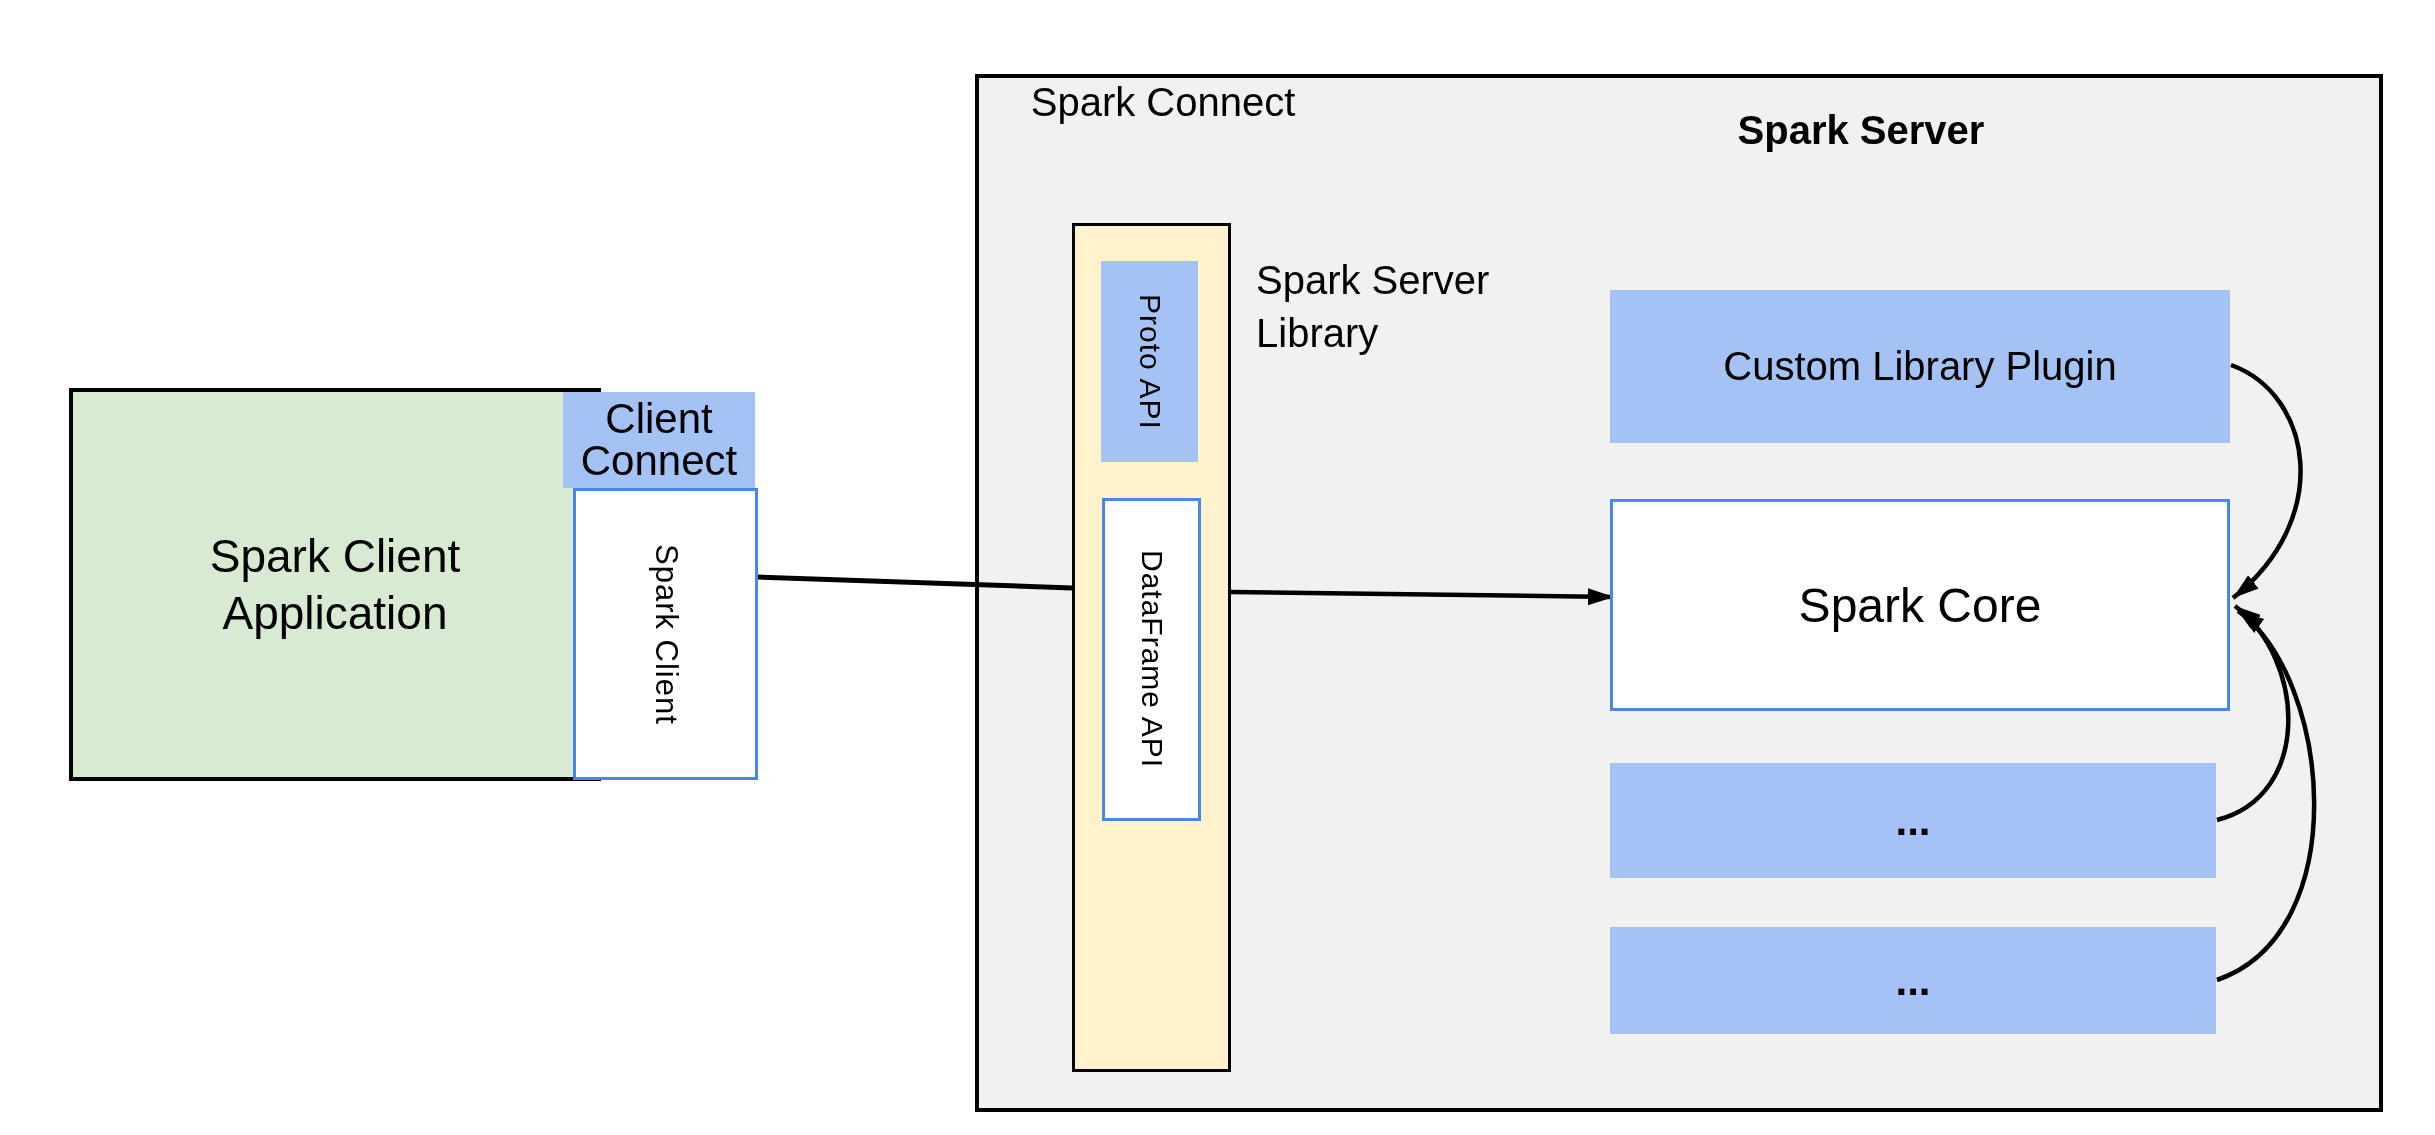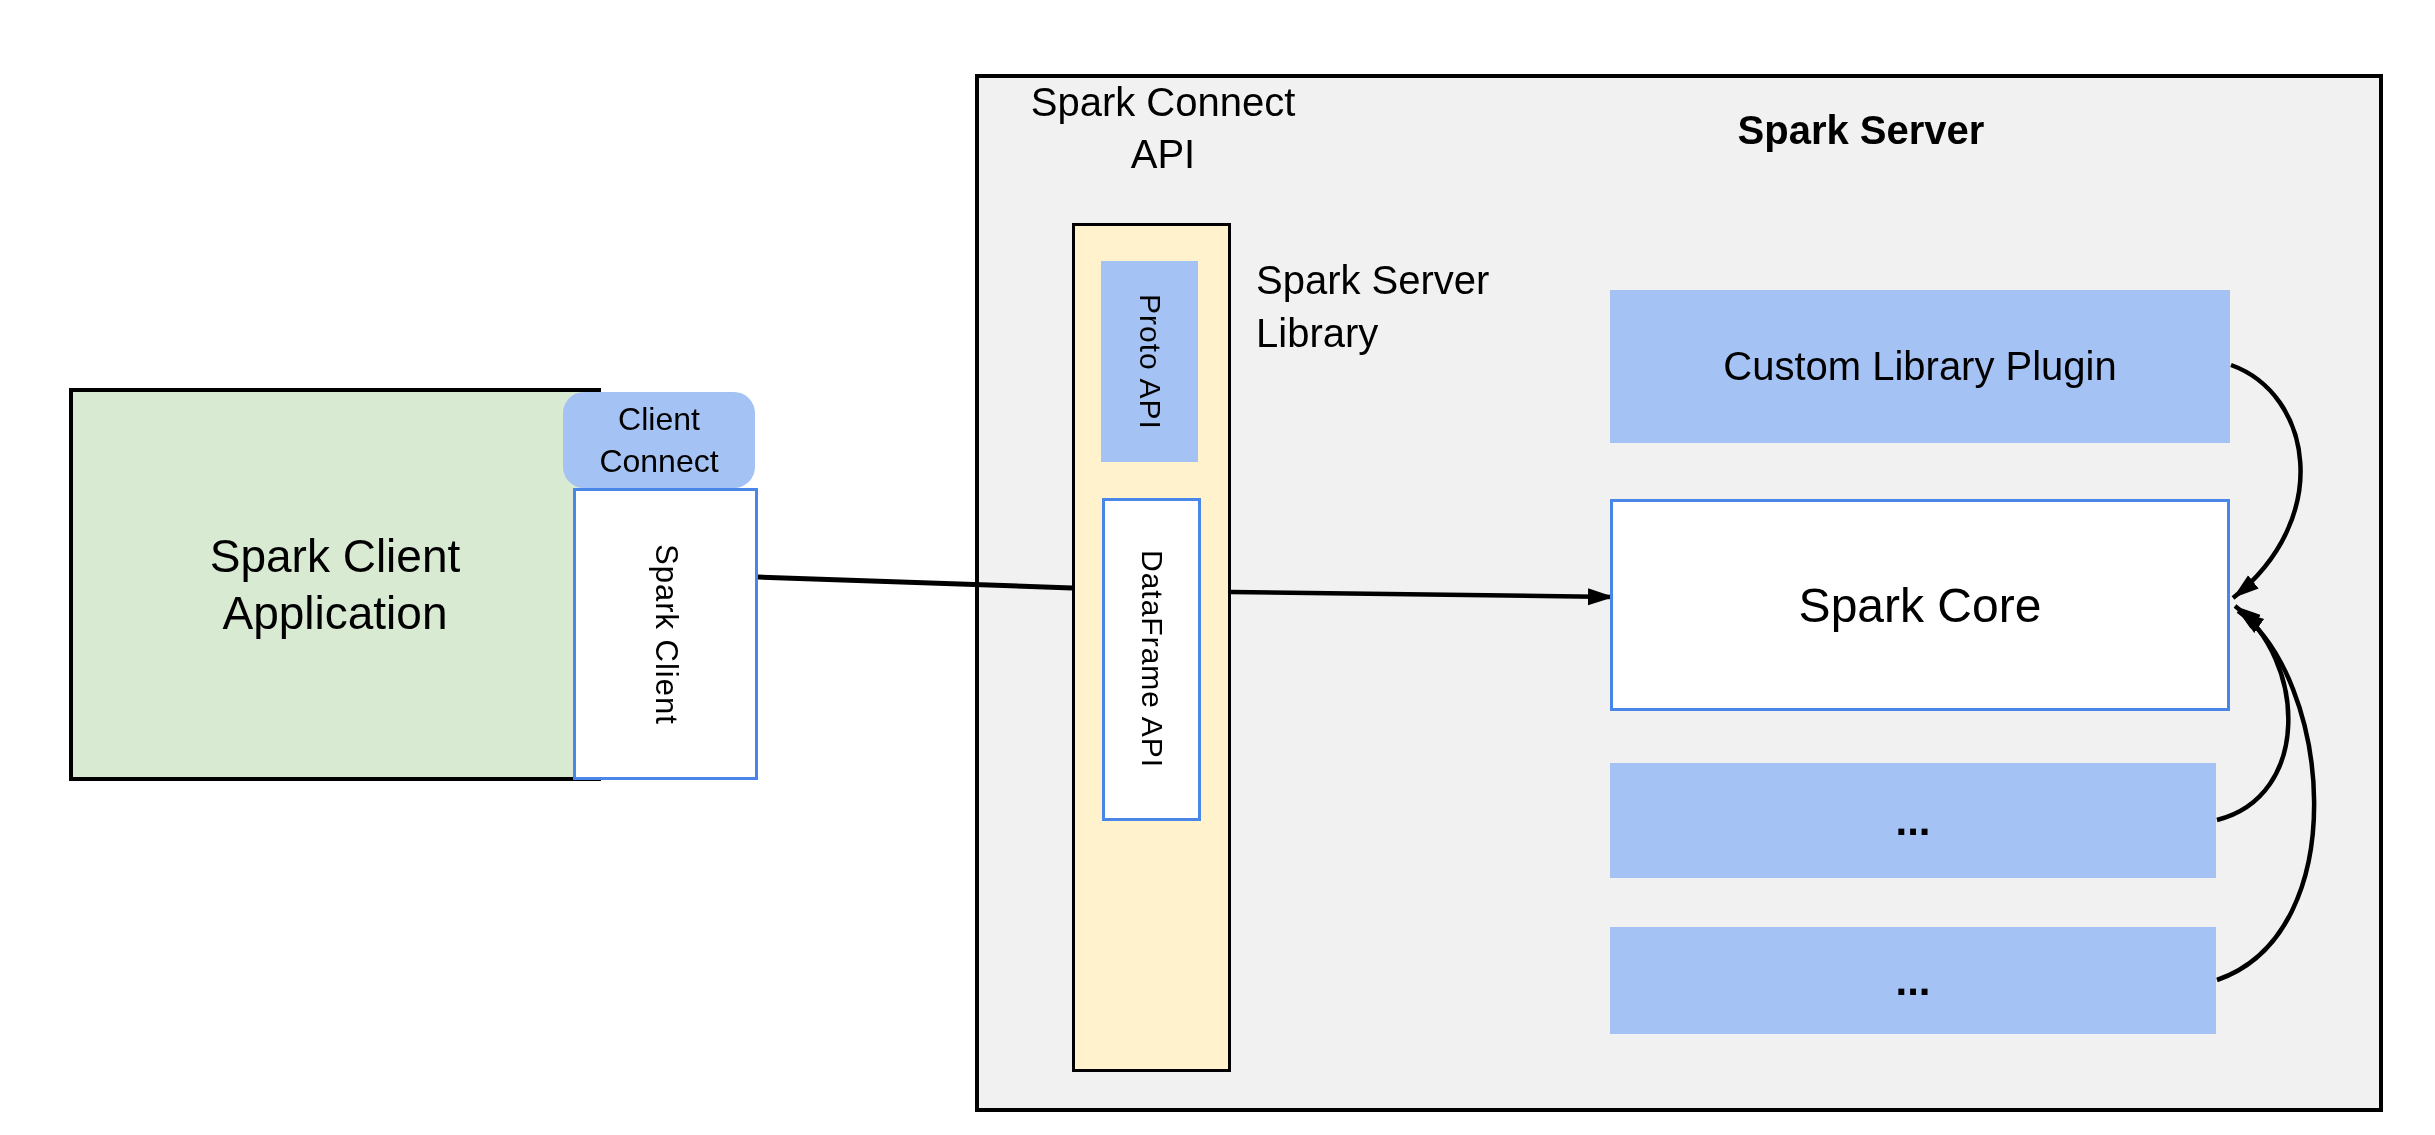--- a/index.html
+++ b/index.html
@@ -25,21 +25,21 @@
     text-align:center;z-index:10;}
   .server-library-label{left:1256px;top:246px;width:360px;font-size:40px;line-height:53px;
     text-align:left;z-index:10;}
   .server-title{left:1661px;top:98px;width:400px;font-size:40px;line-height:48px;
     font-weight:bold;text-align:center;z-index:10;}
 
   
   .green-box{left:69px;top:380px;width:532px;height:393px;background:var(--green-fill);
     border:4px solid #000;font-size:46px;line-height:57px;z-index:10;}
   .pkg-box{left:563px;top:384px;width:192px;height:96px;background:var(--blue-fill);
-    font-size:32px;line-height:42px;z-index:11;border-radius:21px;}
+    font-size:42px;line-height:42px;z-index:11;}
   .spark-client-box{left:573px;top:480px;width:185px;height:292px;background:#fff;
     border:3px solid var(--blue-border);z-index:11;}
 
   
   .yellow-box{left:1072px;top:215px;width:159px;height:849px;background:var(--yellow-fill);
     border:3px solid #000;z-index:10;}
   .proto-box{left:1101px;top:253px;width:97px;height:201px;background:var(--blue-fill);z-index:12;}
   .dataframe-box{left:1102px;top:490px;width:99px;height:323px;background:#fff;
     border:3px solid var(--blue-border);z-index:12;}
 
@@ -74,21 +74,20 @@
     </defs>
     <path d="M758,569 L1072,580" stroke-width="5"></path>
     <path d="M1231,584 L1614,589" stroke-width="4.5" marker-end="url(#ah)"></path>
     <path d="M2231,357 C2312,386 2334,510 2233,590" stroke-width="4.5" marker-end="url(#ah)"></path>
     <path d="M2217,812 C2312,788 2306,652 2235,598" stroke-width="4.5" marker-end="url(#ah)"></path>
     <path d="M2217,972 C2356,924 2330,668 2238,603" stroke-width="4.5" marker-end="url(#ah)"></path>
   </svg>
 
   <div class="abs connect-api-label">
     <div>Spark Connect</div>
-    <div>API</div>
   </div>
 
   <div class="abs server-library-label">
     <div>Spark Server</div>
     <div>Library</div>
   </div>
 
   <div class="abs server-title">Spark Server</div>
 
   <div class="abs green-box flexc z10">

